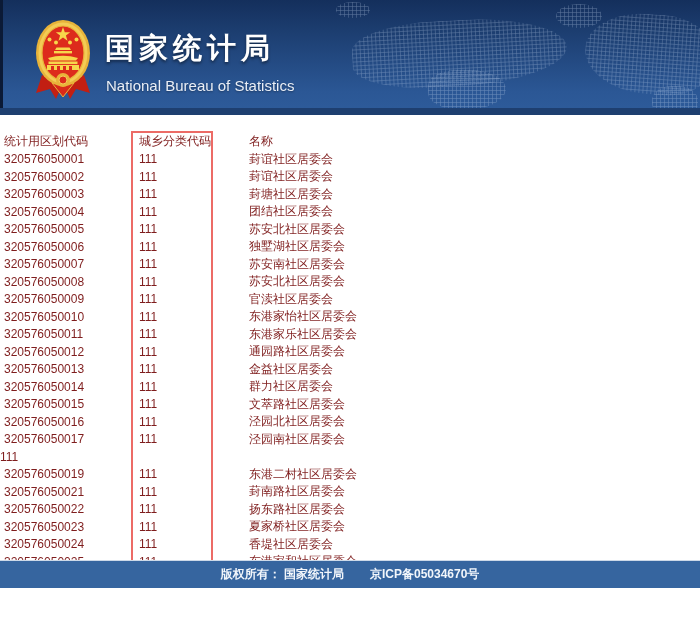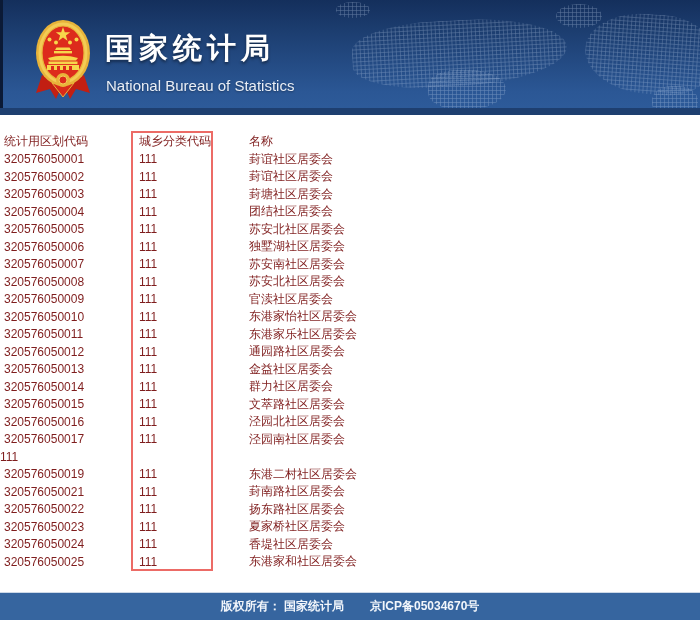--- a/index.html
+++ b/index.html
@@ -55,21 +55,21 @@
   .c1 { width:139px; padding-left:4px; }
   .c2 { width:78px; }
   .c3 { flex:1;margin-left:32px; }
   .highlight-box {
     position:absolute; left:131px; top:131px; width:82px; height:440px;
     border:2px solid #ec6b66; pointer-events:none;
   }
 
   
   .site-footer {
-    position:absolute; left:0; top:592px; width:700px; height:28px;
+    position:absolute; left:0; top:560px; width:700px; height:28px;
     background:#36659f; border-top:1px solid #cdd9e8;
     display:flex; align-items:center; justify-content:center;
     font-size:12px; font-weight:bold; color:#f2f6fb;
   }
   .site-footer .copyright { margin-right:26px; }
 </style>
 </head>
 <body>
 
 <div class="page">

